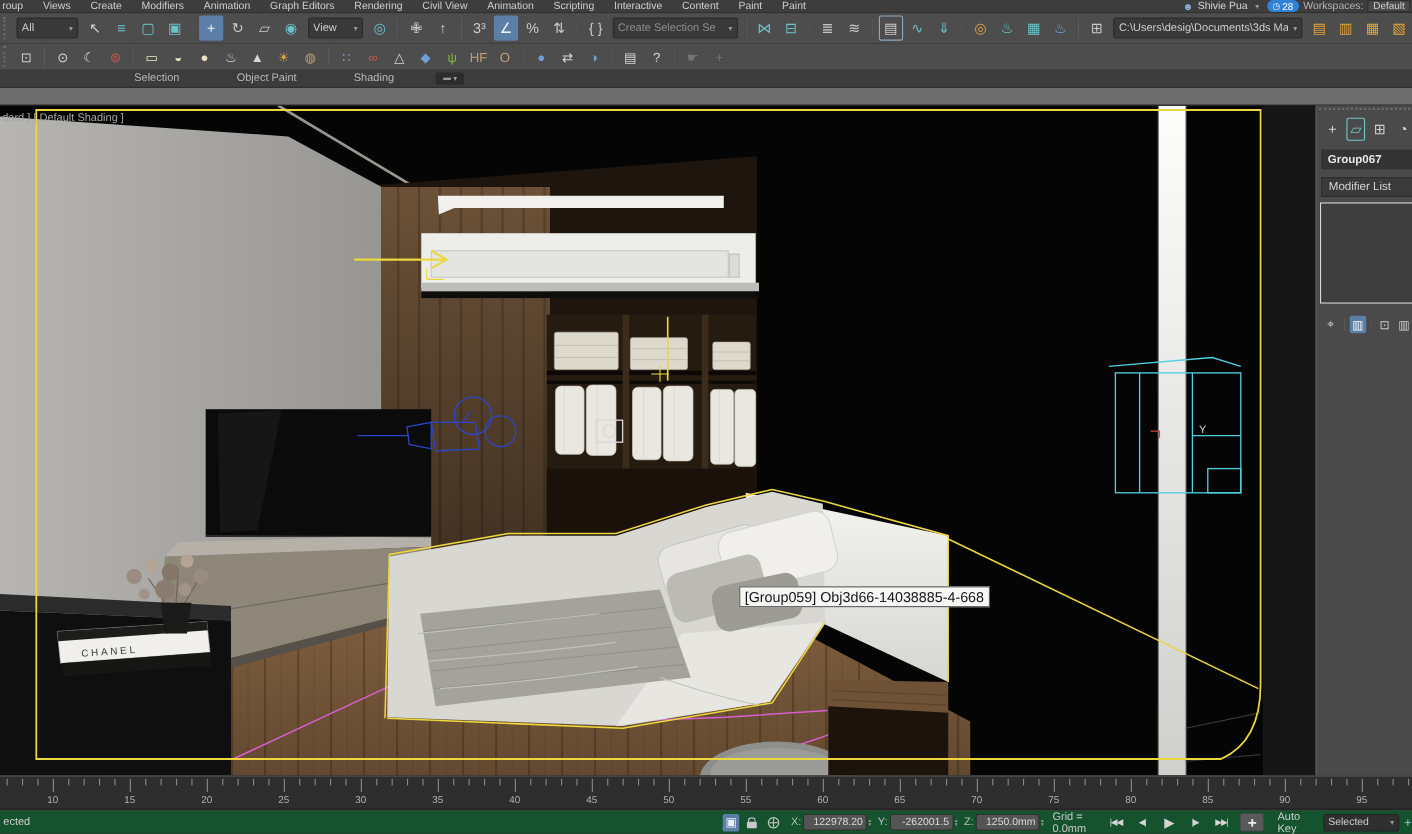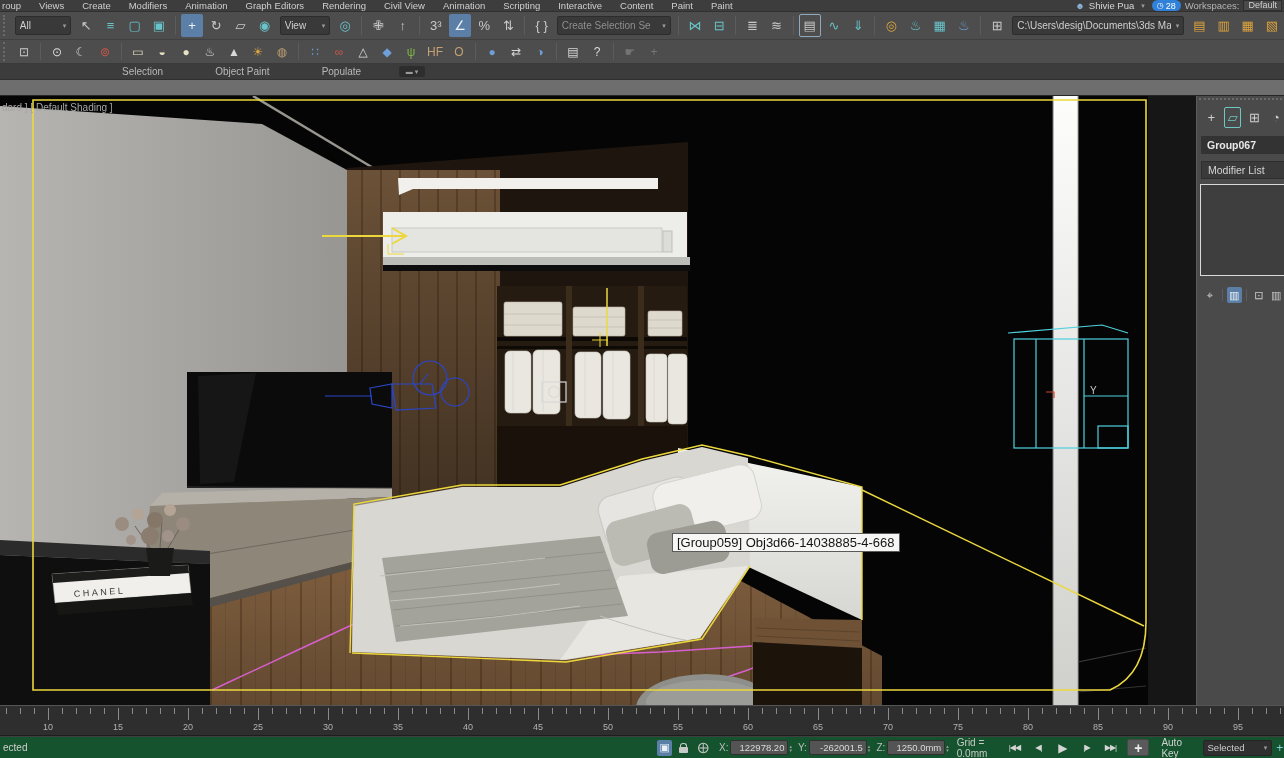--- a/index.html
+++ b/index.html
@@ -251,21 +251,21 @@
       <div class="sep"></div>
       <div class="tbtn dis">☛</div>
       <div class="tbtn dis">+</div>
     </div>
 
   <div id="ribbon">
     <div style="width:96px"></div>
 
     <div class="ribbon-tab">Selection</div>
       <div class="ribbon-tab">Object Paint</div>
-      <div class="ribbon-tab">Populate</div>
+      <div class="ribbon-tab">Shading</div>
       <div id="ribbon-collapse">
       <span>▬</span>
       <span>▾</span>
     </div>
   </div>
   <div id="ribbon-band"></div>
 
   <div id="viewport">
     <div id="viewport-label">dard ] [ Default Shading ]</div>
 

